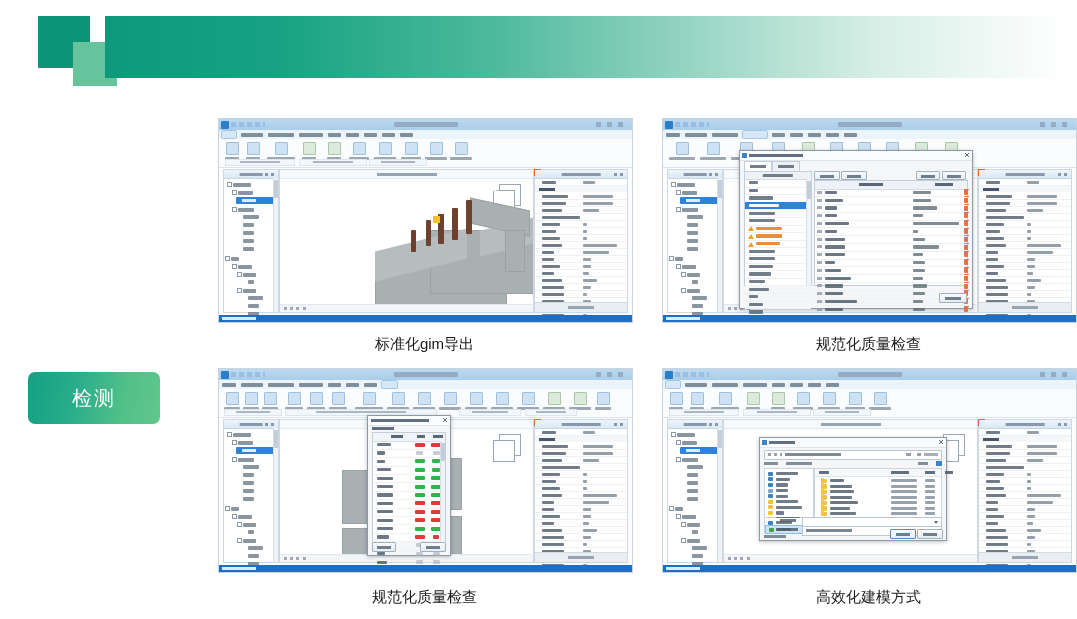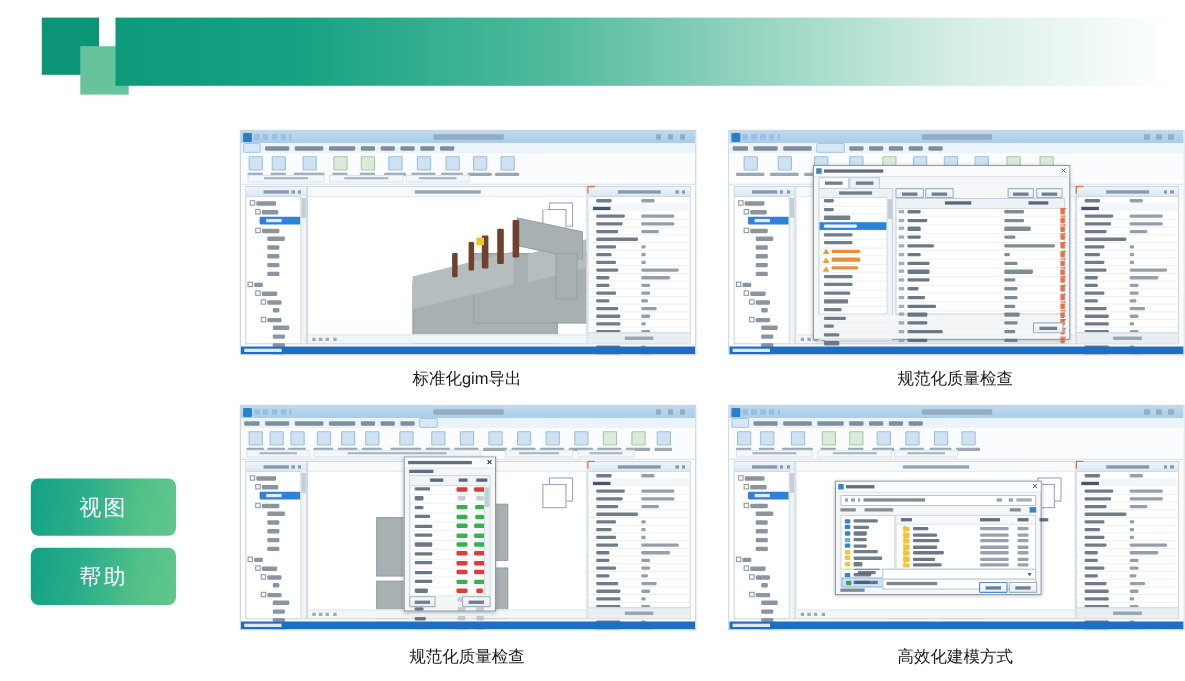--- a/index.html
+++ b/index.html
@@ -179,22 +179,21 @@
 </head>
 <body>
 
 <div class="header">
   <div class="hdr-sq-dark"></div>
   <div class="hdr-sq-light"></div>
   <div class="hdr-bar"></div>
 </div>
 
 <div class="sidebar">
-  <div class="side-btn" style="top:323px">视图</div>
-  <div class="side-btn" style="top:386px">帮助</div>
+  <div class="side-btn" style="top:260px">检测</div>
 </div>
 
 <div class="shot" style="left:218px;top:118px;width:413px;height:203px">
   <div class="mini">
     <div class="mini-title">
       <div class="mini-logo"></div>
       <div class="mini-qat"></div>
       <div class="mini-doctitle"></div>
       <div class="mini-wbtns"></div>
     </div>

